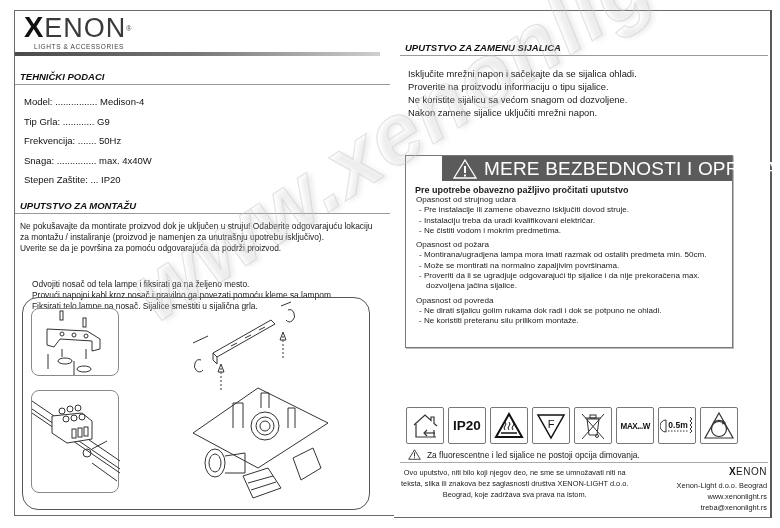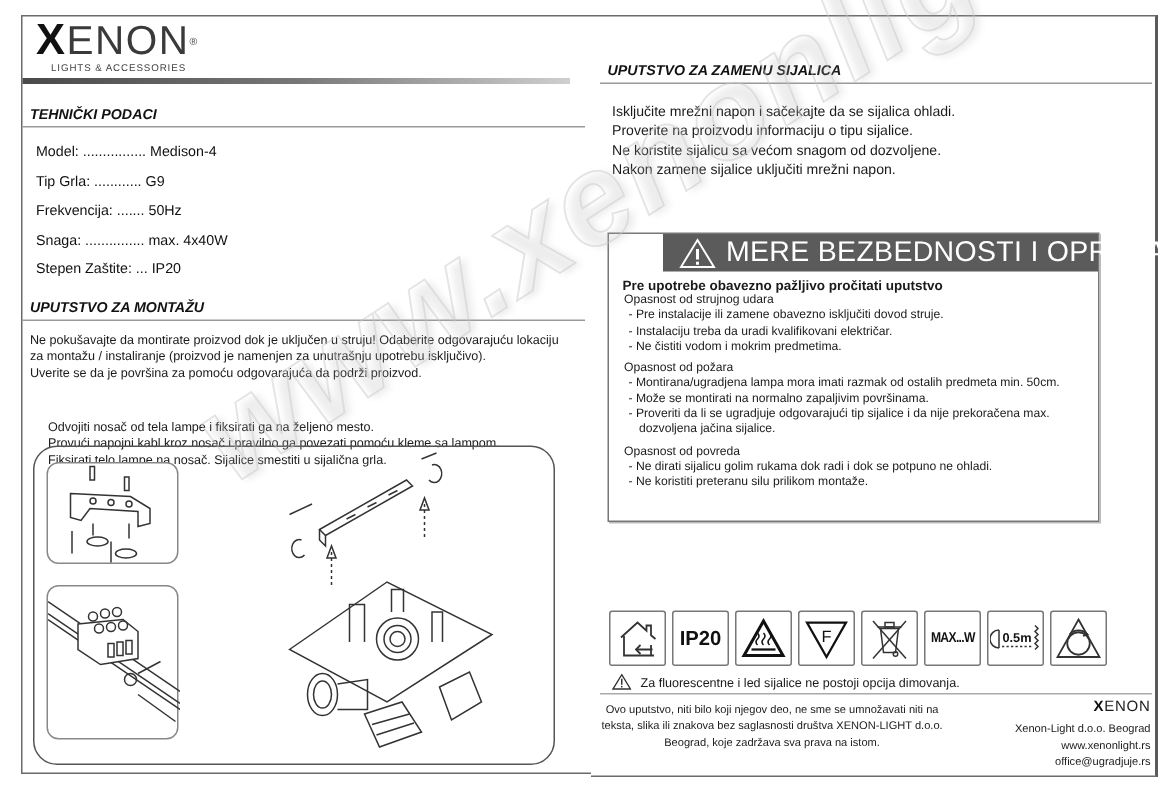--- a/index.html
+++ b/index.html
@@ -335,16 +335,16 @@
   <div>Ovo uputstvo, niti bilo koji njegov deo, ne sme se umnožavati niti na</div>
   <div>teksta, slika ili znakova bez saglasnosti društva XENON-LIGHT d.o.o.</div>
   <div>Beograd, koje zadržava sva prava na istom.</div>
 </div>
 
 <div class="company">
   <div class="mini-logo"><b>X</b><span>ENON</span></div>
   <div class="mini-sub">&nbsp;</div>
   <div>Xenon-Light d.o.o. Beograd</div>
   <div>www.xenonlight.rs</div>
-  <div>office@ugradjuje.rs</div>
+  <div>treba@xenonlight.rs</div>
 </div>
 
 <div class="watermark">www.xenonlight.rs</div>
 
 </body></html>

